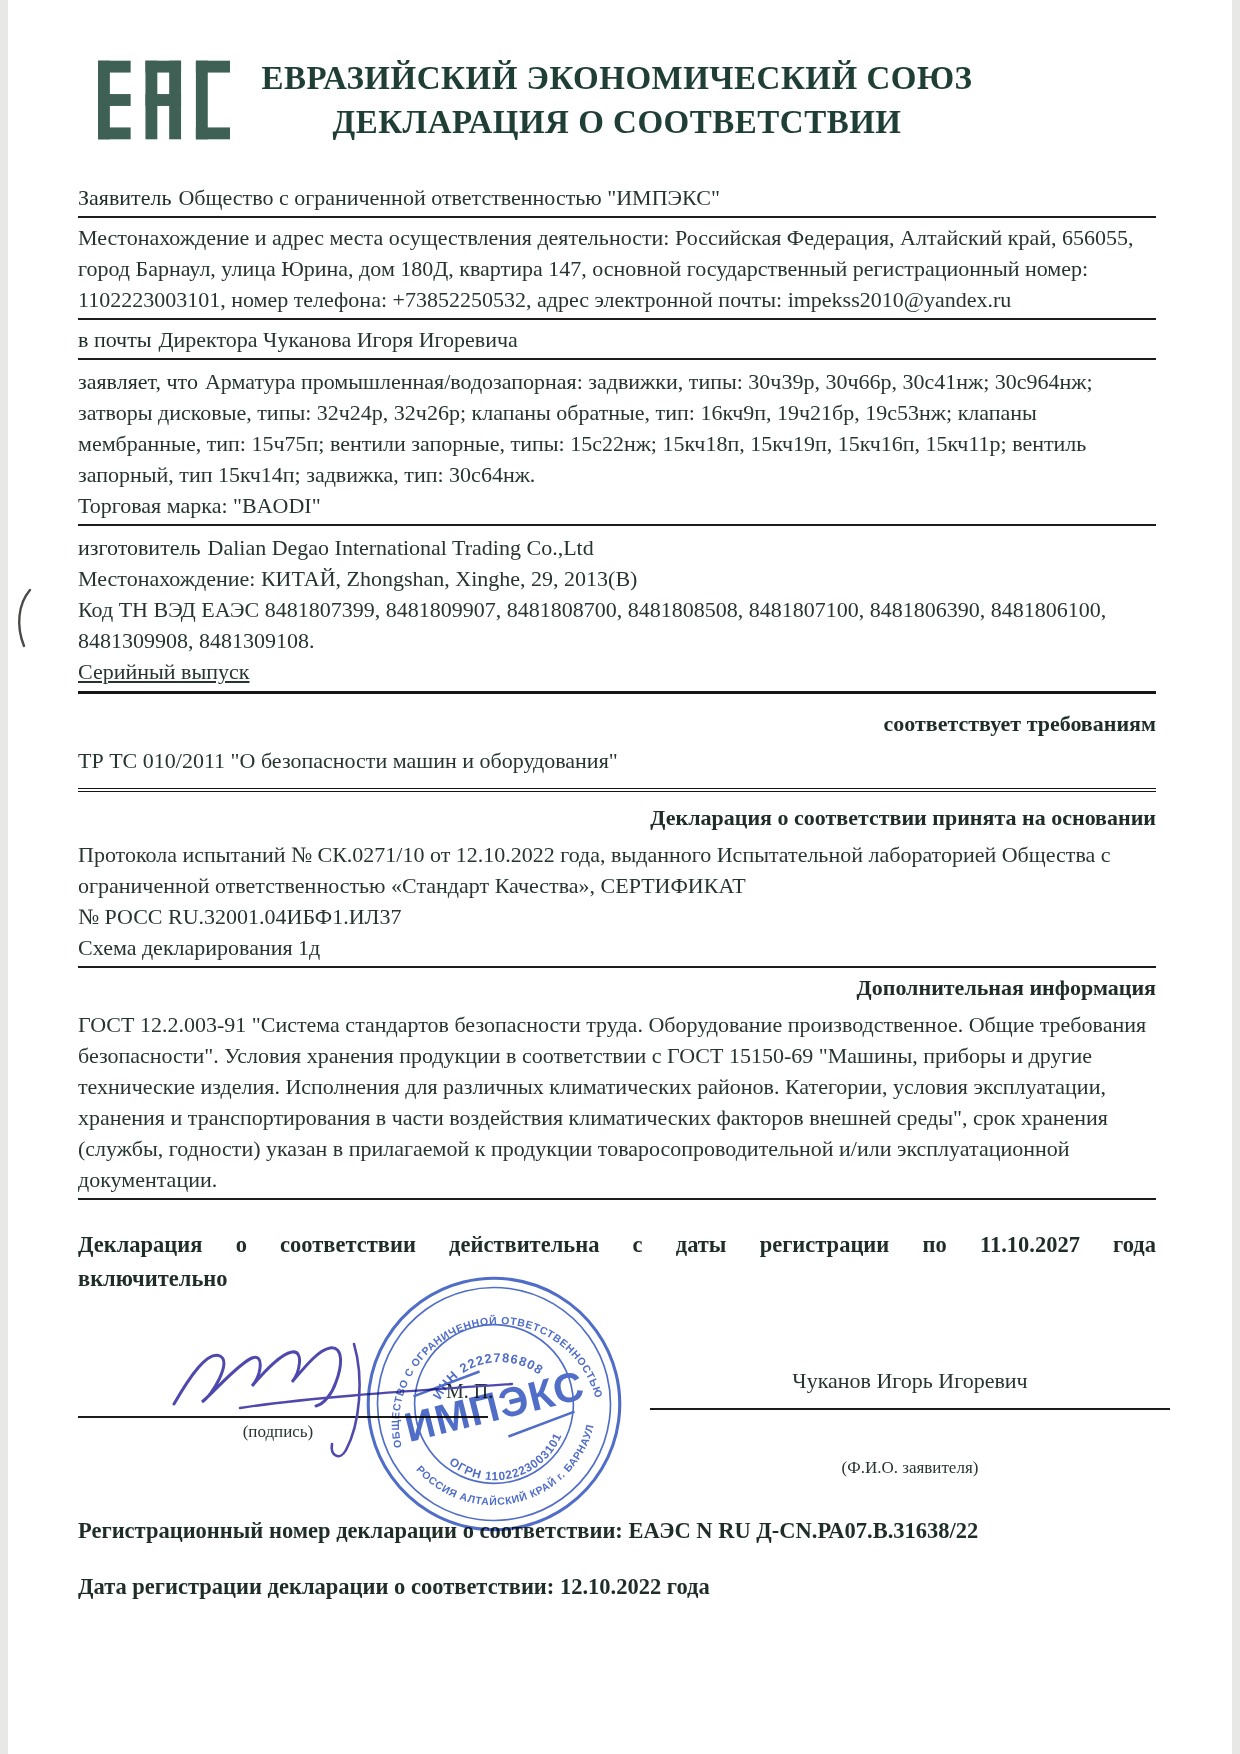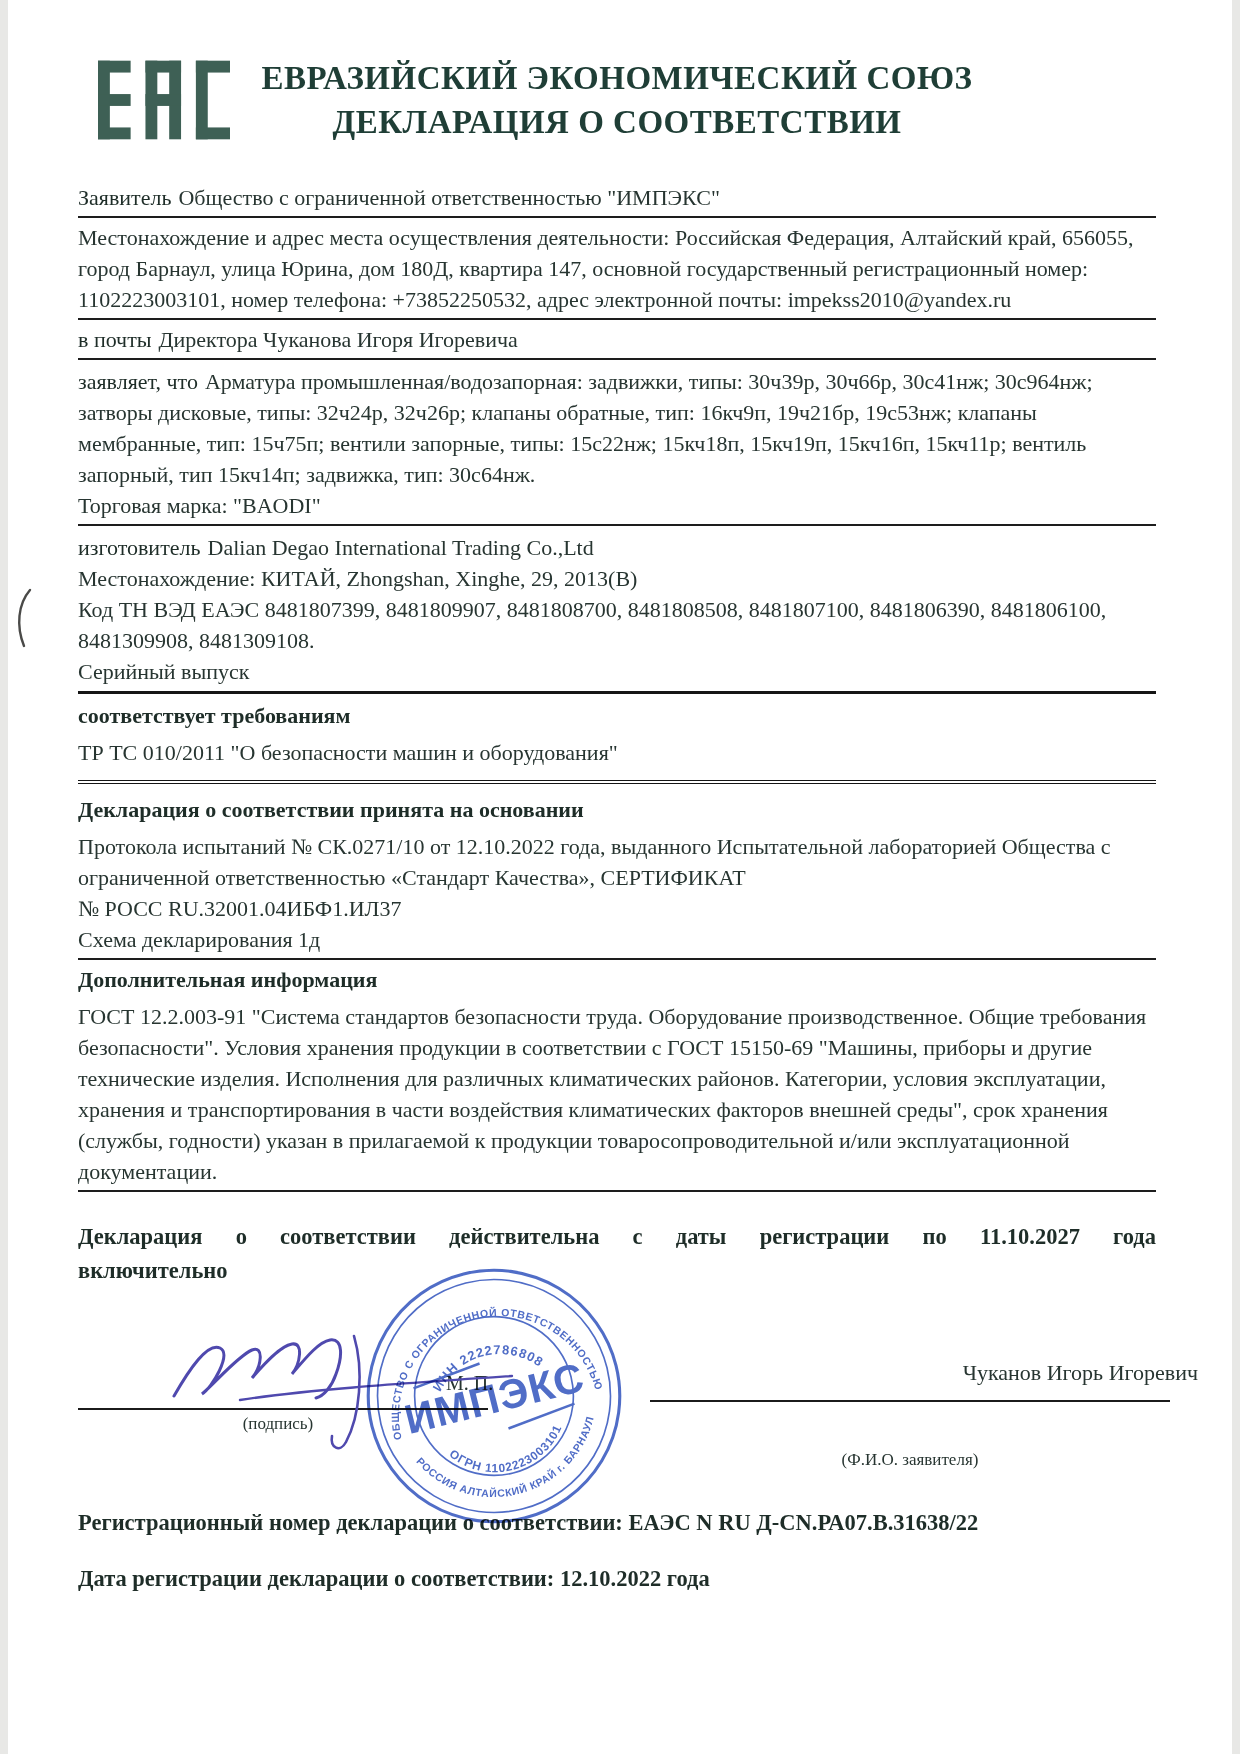--- a/index.html
+++ b/index.html
@@ -15,36 +15,36 @@
   .content{position:relative;padding:38px 76px 0 70px;}
   
   .header{position:relative;height:132px;}
   .eac-logo{position:absolute;left:20px;top:6px;}
   .titles{position:absolute;left:0;right:0;top:18px;text-align:center;}
   .title{font-weight:bold;font-size:33px;line-height:44px;color:#1f3e36;letter-spacing:.5px;}
   
   .row,.para{font-size:22px;line-height:31px;}
   .lbl{font-weight:normal;color:#1e2d28;margin-right:7px;}
   .rule{border-bottom:2px solid #1d1d1d;padding-bottom:3px;margin-bottom:4px;}
-  .rule-thick{border-bottom:3px solid #151515;padding-bottom:4px;margin-bottom:6px;}
+  .rule-thick{border-bottom:3px solid #151515;padding-bottom:4px;margin-bottom:14px;text-decoration:underline;}
   .rule-double{border-bottom:4px double #151515;padding-bottom:12px;margin-bottom:10px;}
   .mt-sm{margin-top:6px;}
   .mt-md{margin-top:12px;}
-  .bold-head{font-weight:bold;color:#1e2d28;}
+  .bold-head{font-weight:bold;color:#1e2d28;text-align:right;}
   
   .validity{margin-top:28px;font-weight:bold;color:#1e2d28;font-size:22.5px;line-height:34px;}
   .justify-full{text-align:justify;text-align-last:justify;}
   
   .sig-area{position:relative;height:138px;margin-top:26px;}
   .sig-scribble{position:absolute;left:66px;top:-22px;z-index:3;}
   .sig-line{position:absolute;left:0;top:94px;width:410px;height:2px;background:#1b1b1b;}
   .sig-caption{position:absolute;left:110px;top:100px;width:180px;text-align:center;font-size:17px;}
   .mp-mark{position:absolute;left:368px;top:58px;font-size:20px;z-index:1;}
   .fio-line{position:absolute;left:572px;top:86px;width:520px;height:2px;background:#1b1b1b;}
-  .fio-name{position:absolute;left:600px;top:46px;width:520px;text-align:right;font-size:22px;}
+  .fio-name{position:absolute;left:572px;top:46px;width:520px;text-align:center;font-size:22px;}
   .fio-caption{position:absolute;left:572px;top:92px;width:520px;text-align:center;font-size:17px;margin-top:44px;}
   .stamp{position:absolute;left:282px;top:-52px;z-index:4;mix-blend-mode:multiply;opacity:.92;}
   
   .reg-line{margin-top:58px;font-weight:bold;font-size:22.5px;color:#1e2d28;}
   .reg-line + .reg-line{margin-top:30px;}
   .pen-mark{position:absolute;left:2px;top:586px;}
 </style>
 </head>
 <body>
 

